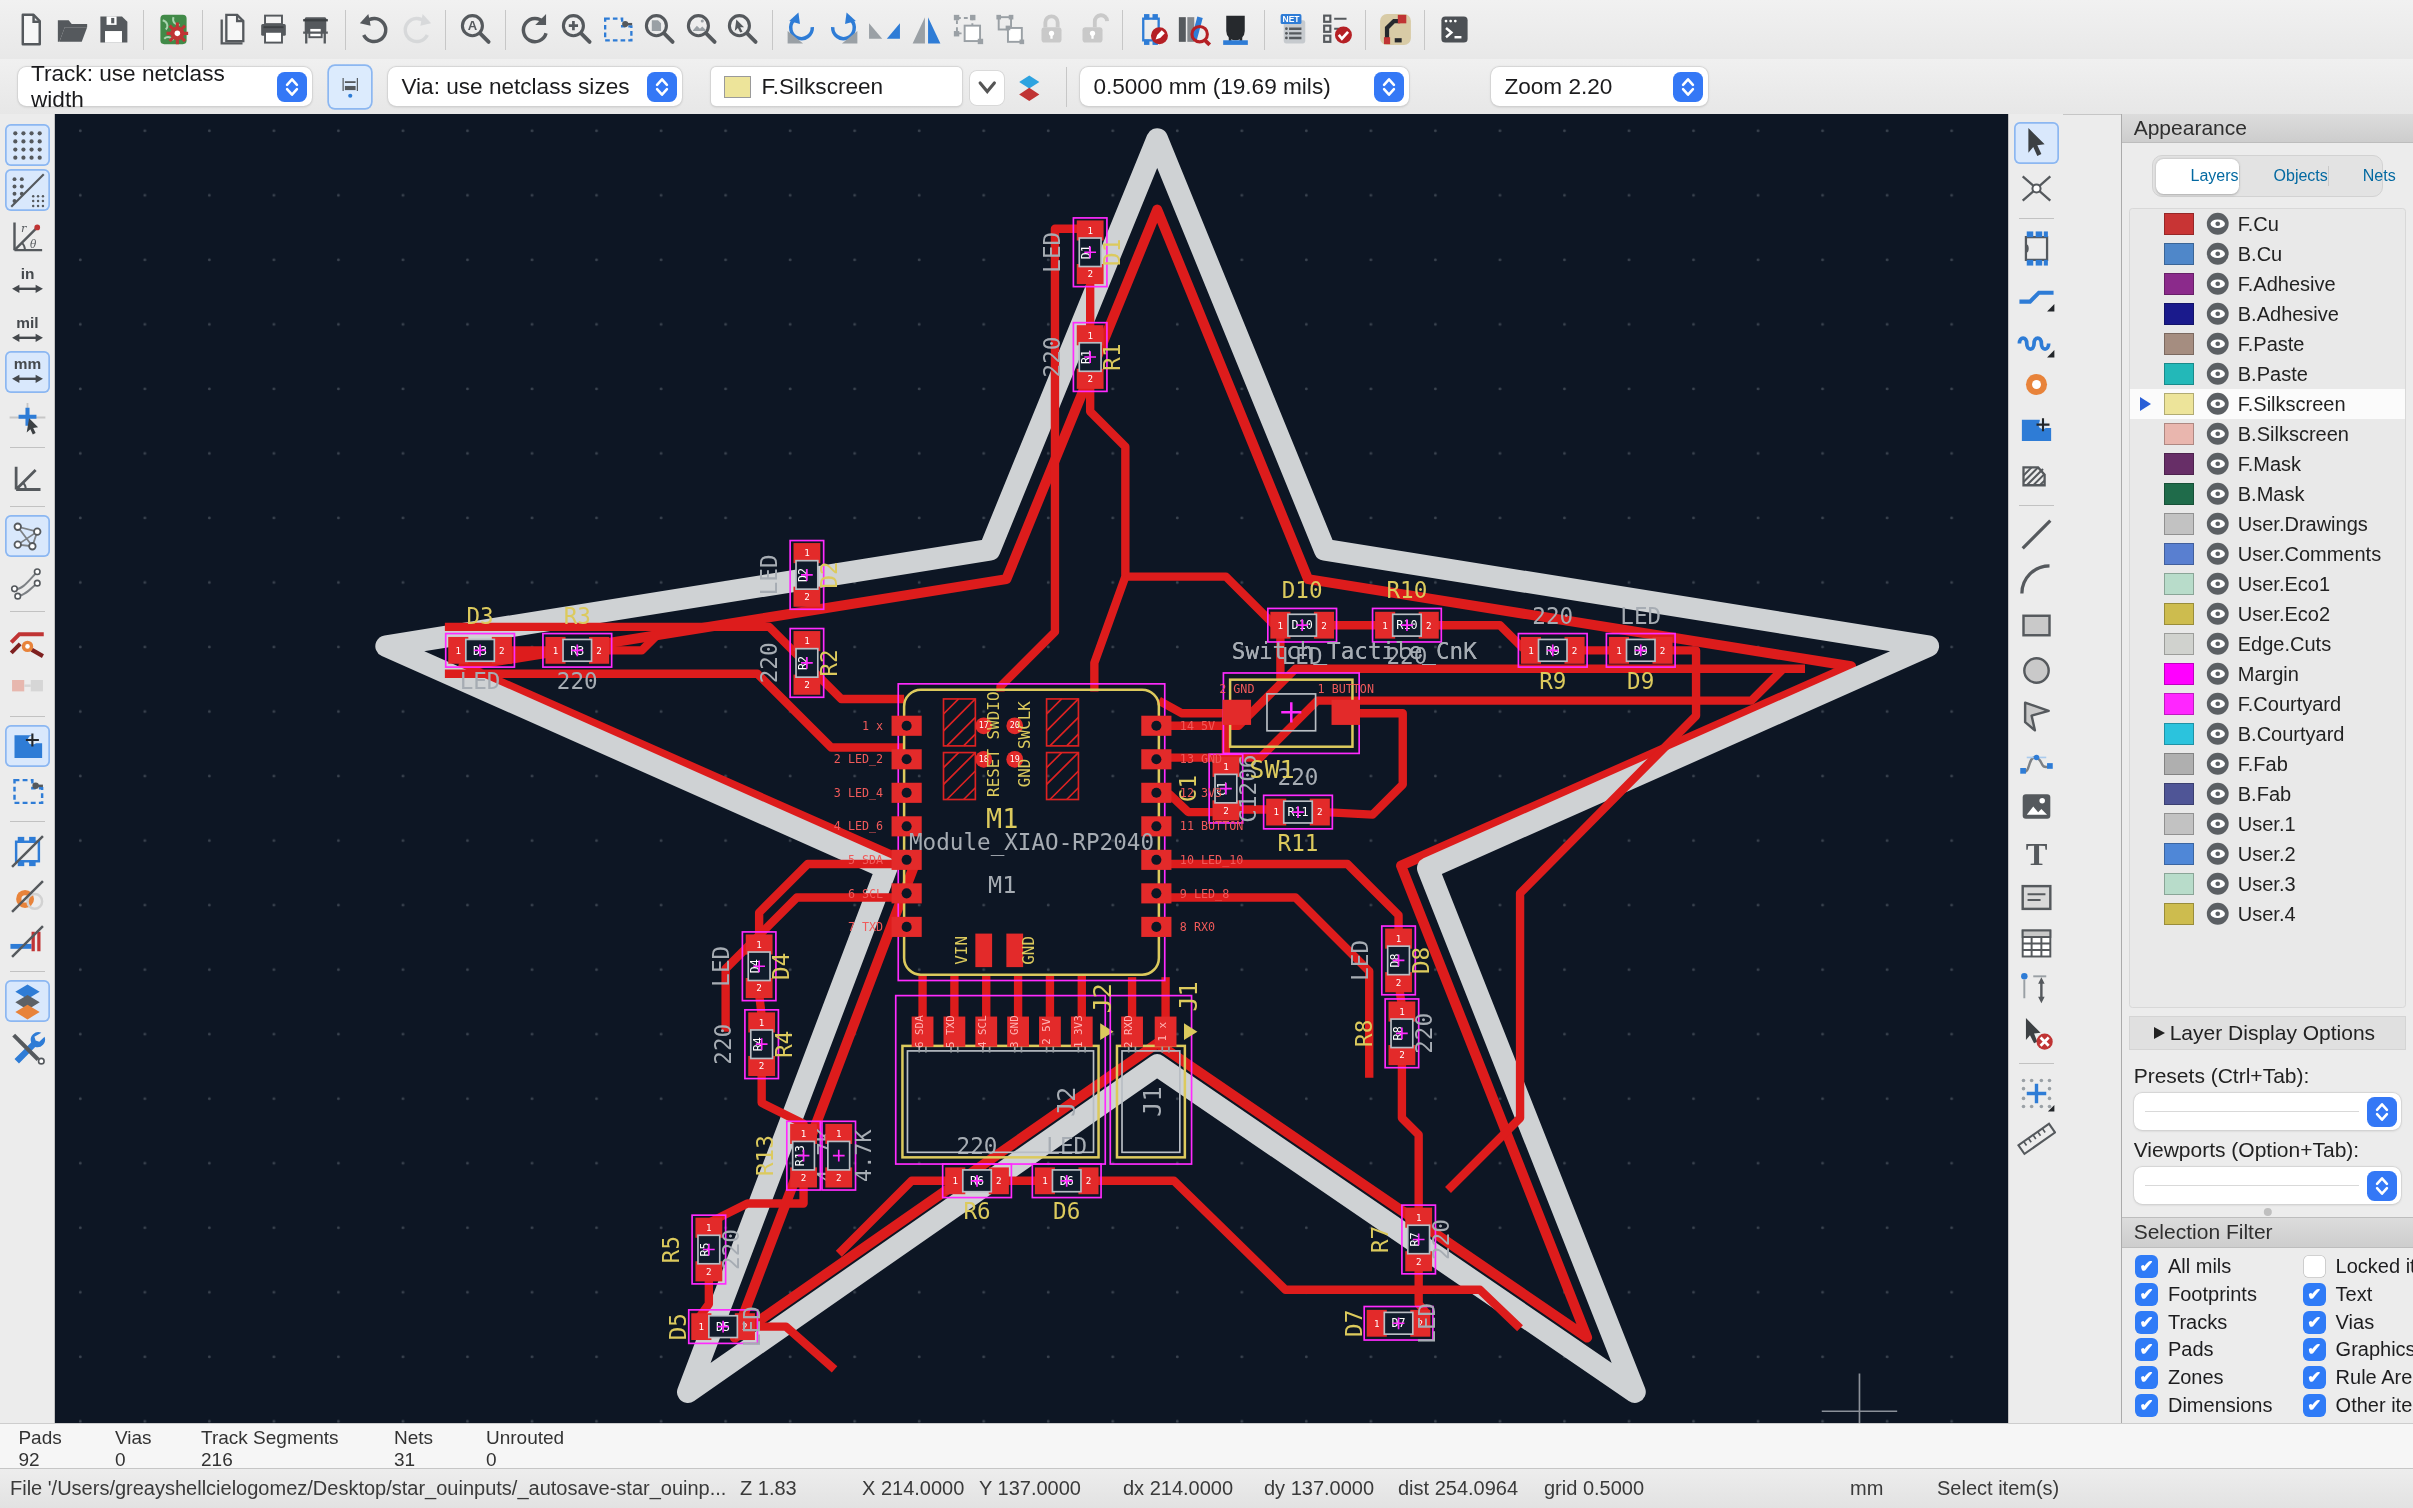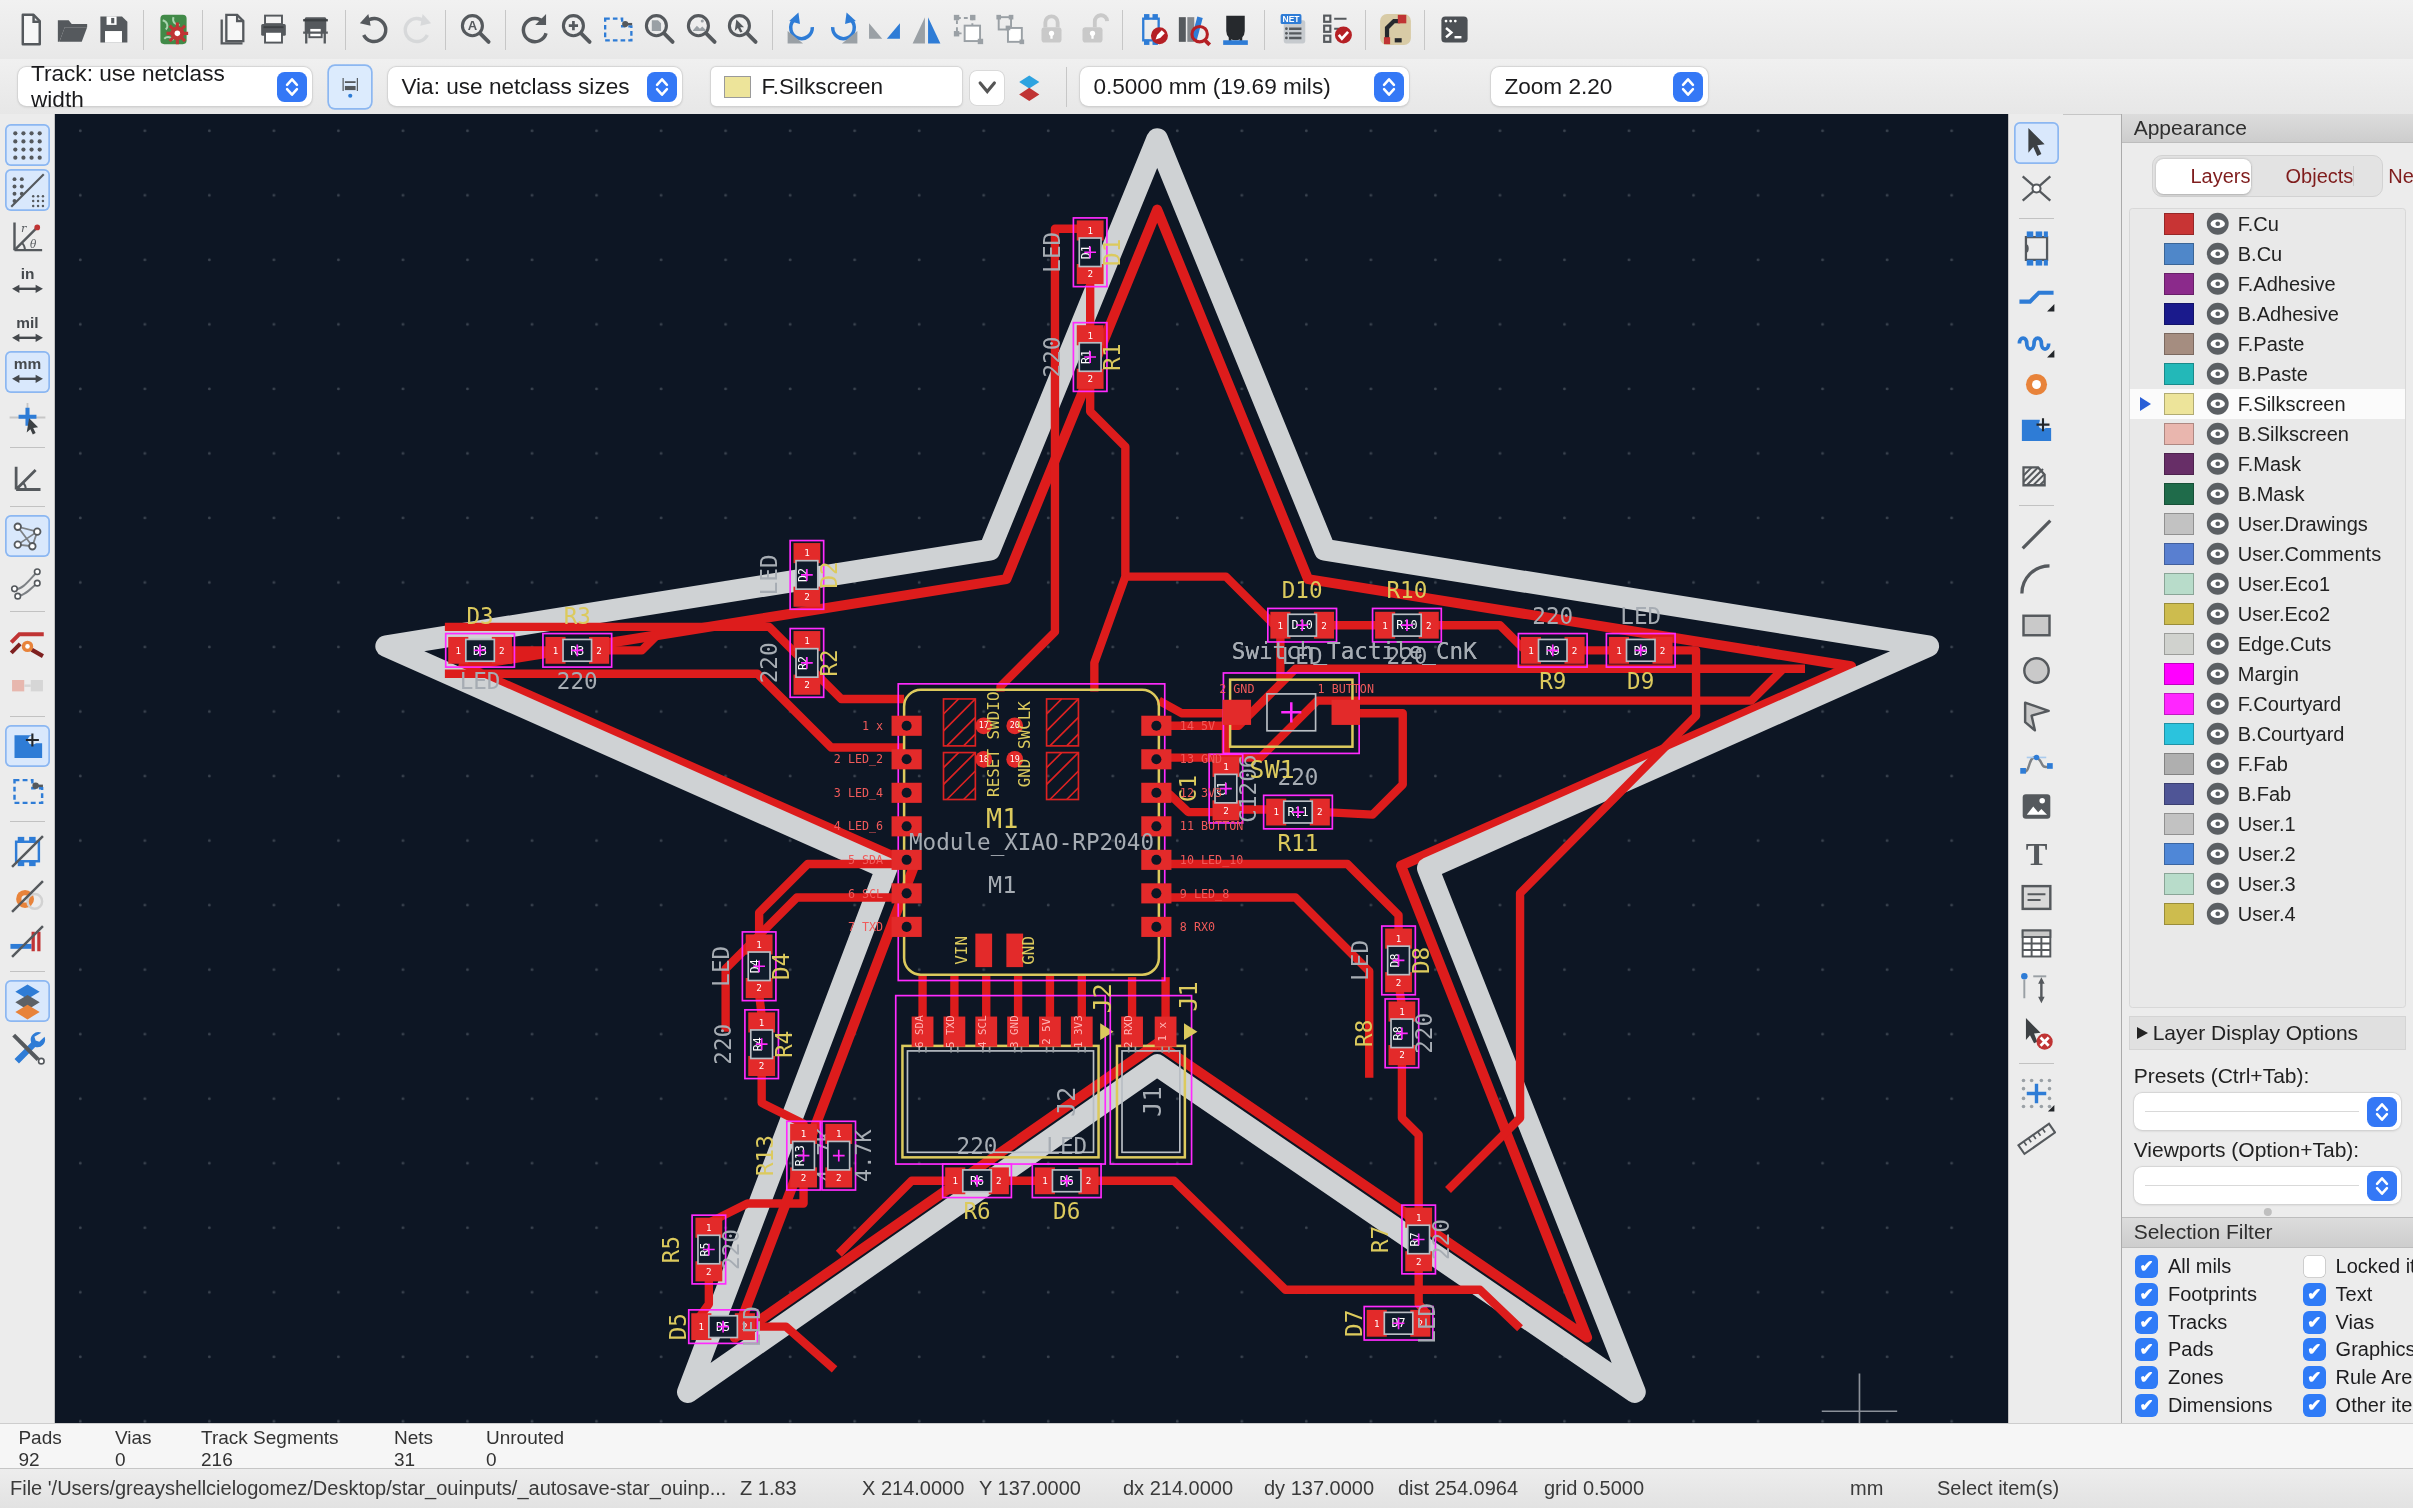--- a/index.html
+++ b/index.html
@@ -36,32 +36,32 @@
   .vt-btn.active{background:#d9e8fc;box-shadow:0 0 0 1.7px #8cb7f1 inset;}
   .vt-sep{width:35px;height:0.8px;background:#c2c2c2;margin:6.7px 0;flex:none;}
   
   #canvas-wrap{position:absolute;top:114px;left:55px;width:1953px;height:1309px;background:#0d1624;}
   
   #panel{position:absolute;top:114px;right:0;width:292px;height:1309px;background:#ececec;border-left:0.8px solid #ababab;box-sizing:border-box;margin-left:44px;}
   #panel-title{position:absolute;top:0;left:0;right:0;height:28px;background:linear-gradient(#dcdcdc,#cdcdcd);
                border-bottom:0.8px solid #bdbdbd;font-size:21px;color:#2f2f2f;display:flex;align-items:center;padding-left:11.7px;}
   #tabs{position:absolute;top:41px;left:30px;right:30px;height:42px;background:#e3e3e3;border:0.8px solid #d2d2d2;
         border-radius:10px;display:flex;align-items:stretch;padding:2.5px;box-sizing:border-box;}
-  .tab{flex:1;display:flex;align-items:center;justify-content:center;font-size:20px;color:#7f1d1d;border-radius:7.5px;position:relative;padding-left:35px;}
+  .tab{flex:1;display:flex;align-items:center;justify-content:center;font-size:16px;color:#0369a1;border-radius:7.5px;position:relative;padding-left:35px;}
   .tab.sel{background:#fff;box-shadow:0 0.8px 2.5px rgba(0,0,0,.25);}
   .tab:not(.sel):not(:first-child)::before{content:"";position:absolute;left:0;top:7.5px;bottom:7.5px;width:0.8px;background:#c9c9c9;}
   #layer-list{position:absolute;top:94px;left:6.7px;right:6.7px;height:798px;background:#e9e9e9;border:0.8px solid #d8d8d8;border-radius:3.4px;overflow:hidden;}
   .lrow{height:30px;display:flex;align-items:center;padding-left:34px;position:relative;}
   .lrow.sel{background:#fbfbfb;}
   .lrow .arr{position:absolute;left:10px;width:0;height:0;border-left:11.7px solid #2a5fd7;border-top:7.5px solid transparent;border-bottom:7.5px solid transparent;}
   .lrow .sw{width:28.5px;height:20px;border:0.8px solid rgba(0,0,0,.25);flex:none;}
   .lrow .eye{width:23.5px;height:23.5px;margin:0 8.4px 0 11.7px;flex:none;}
   .lrow .nm{font-size:20px;color:#222;}
   #ldo{position:absolute;top:902px;left:6.7px;right:6.7px;height:34px;background:#e0e0e0;border:0.8px solid #d4d4d4;
-       display:flex;align-items:center;font-size:21px;color:#222;padding-left:7px;box-sizing:border-box;}
+       display:flex;align-items:center;font-size:21px;color:#222;padding-left:24px;box-sizing:border-box;}
   .ldo-tri{width:0;height:0;border-left:11px solid #222;border-top:6.7px solid transparent;border-bottom:6.7px solid transparent;margin-right:5px;}
   .plabel{position:absolute;left:11.7px;font-size:21px;color:#222;}
   .pselect{position:absolute;left:11.7px;right:11.7px;height:37px;background:#fff;border-radius:8.4px;
            box-shadow:0 0 0 0.8px #d3d3d3,0 0.8px 2.5px rgba(0,0,0,.15);display:flex;align-items:center;justify-content:space-between;padding:0 4.2px 0 11.7px;box-sizing:border-box;}
   .pselect .line{height:1.7px;background:#d9d9d9;flex:1;margin-right:8.4px;}
   .dotgrip{position:absolute;left:50%;width:8.4px;height:8.4px;border-radius:50%;background:#bfbfbf;transform:translateX(-50%);}
   #sf-title{position:absolute;top:1103px;left:0;right:0;height:28.5px;background:linear-gradient(#dcdcdc,#cdcdcd);
             border-top:0.8px solid #bdbdbd;border-bottom:0.8px solid #bdbdbd;font-size:21px;color:#2f2f2f;display:flex;align-items:center;padding-left:11.7px;}
   .cbrow{position:absolute;display:flex;align-items:center;}
   .cb{width:22.6px;height:22.6px;border-radius:5.9px;background:#2f7bf7;display:flex;align-items:center;justify-content:center;

